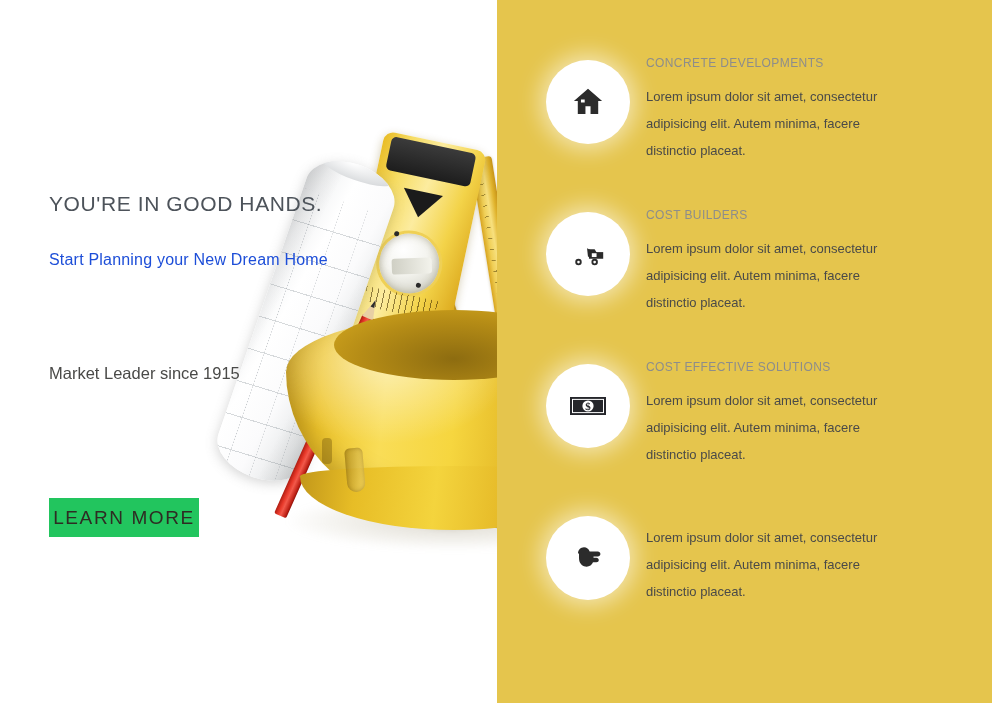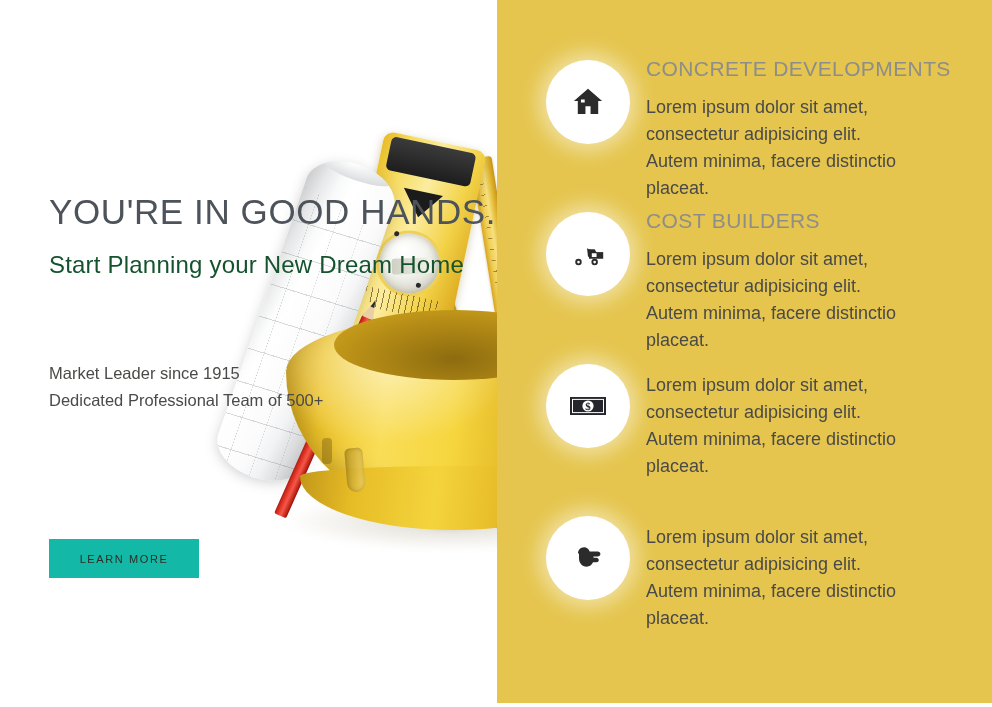--- a/index.html
+++ b/index.html
@@ -378,61 +378,61 @@
   }
   .feature-icon svg { display: block; }
 
   .feature-text {
     position: absolute;
     left: 149px;
     top: 12px;
     width: 290px;
   }
   .feature-title {
-    font-size: 21px;
+    font-size: 12px;
     letter-spacing: 0.4px;
     color: #8d8d8b;
     font-weight: 400;
     line-height: 1.25;
     white-space: nowrap;
   }
   .feature-desc {
     margin-top: 12px;
-    font-size: 18px;
+    font-size: 13px;
     line-height: 27px;
     color: #4a4a48;
     font-weight: 400;
     width: 268px;
   }
 
   
   .left {
     position: absolute;
     left: 49px;
     top: 0;
     width: 420px;
     z-index: 15;
   }
   .headline {
     position: absolute;
     top: 192px;
     left: 0;
-    font-size: 35px;
+    font-size: 21px;
     font-weight: 300;
     letter-spacing: 0.6px;
     color: #4d535a;
     white-space: nowrap;
   }
   .subhead {
     position: absolute;
     top: 251px;
     left: 0;
-    font-size: 24px;
+    font-size: 16px;
     font-weight: 300;
-    color: #14532d;
+    color: #1d4ed8;
     letter-spacing: 0.2px;
     white-space: nowrap;
   }
   .bullets {
     position: absolute;
     top: 320px;
     left: 0;
     list-style: none;
     margin-top: 40px;
   }
@@ -441,32 +441,31 @@
     line-height: 27px;
     color: #4a4a48;
     white-space: nowrap;
   }
   .cta {
     position: absolute;
     top: 498px;
     left: 0;
     width: 150px;
     height: 39px;
-    background: #14b8a6;
+    background: #22c55e;
     border: none;
     color: #2e2c23;
     font-family: "Liberation Sans", sans-serif;
-    font-size: 11px;
+    font-size: 19px;
     letter-spacing: 1.6px;
     font-weight: 400;
     cursor: pointer;
     display: flex;
     align-items: center;
     justify-content: center;
-    margin-top: 41px;
   }
 </style>
 </head>
 <body>
 
 <div class="stage">
 
   <div class="hero-photo">
     <div class="hat-shadow"></div>
 
@@ -554,20 +553,21 @@
     <div class="feature f2">
       <div class="feature-icon">
         <svg width="38" height="24" viewBox="0 0 38 24" aria-hidden="true">
           <rect x="1" y="3" width="36" height="18" fill="#25262b"></rect>
           <rect x="3.5" y="5.4" width="31" height="13.2" fill="none" stroke="#ffffff" stroke-width="1"></rect>
           <circle cx="19" cy="12" r="5.6" fill="#ffffff"></circle>
           <text x="19" y="16.2" font-family="Liberation Serif, serif" font-size="11" font-weight="bold" fill="#25262b" text-anchor="middle">$</text>
         </svg>
       </div>
       <div class="feature-text">
+        <div class="feature-title">COST EFFECTIVE SOLUTIONS</div>
         <div class="feature-desc">Lorem ipsum dolor sit amet, consectetur adipisicing elit. Autem minima, facere distinctio placeat.</div>
       </div>
     </div>
 
     <div class="feature f3">
       <div class="feature-icon">
         <svg width="34" height="32" viewBox="0 0 34 32" aria-hidden="true">
           <path fill="#2b2b2b" d="M7 11.5c0-3.4 2.6-6.2 6-6.2 2.6 0 4.9 1.7 5.7 4.1h8.1c1.4 0 2.6 1.1 2.6 2.5s-1.2 2.5-2.6 2.5h-4.3v1.3h2.9c1.3 0 2.4 1 2.4 2.3s-1.1 2.3-2.4 2.3h-3.4c-1 2.6-3.5 4.4-6.4 4.4-3.6 0-6.6-2.5-7.3-5.9-.2-1-.3-2-.3-3v-4.3z"></path>
         </svg>
       </div>
@@ -575,18 +575,17 @@
         <div class="feature-desc">Lorem ipsum dolor sit amet, consectetur adipisicing elit. Autem minima, facere distinctio placeat.</div>
       </div>
     </div>
   </div>
 
   <div class="left">
     <h1 class="headline">YOU'RE IN GOOD HANDS.</h1>
     <p class="subhead">Start Planning your New Dream Home</p>
     <ul class="bullets">
       <li>Market Leader since 1915</li>
-      <li>Dedicated Professional Team of 500+</li>
     </ul>
     <button class="cta">LEARN MORE</button>
   </div>
 
 </div>
 
 </body></html>

